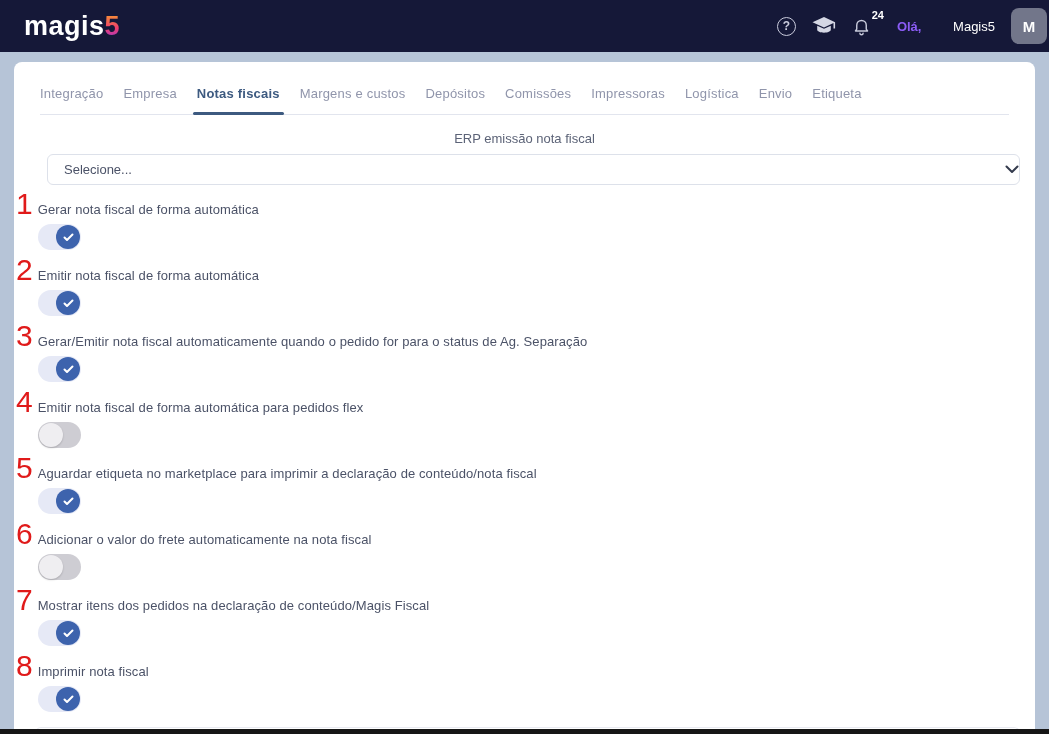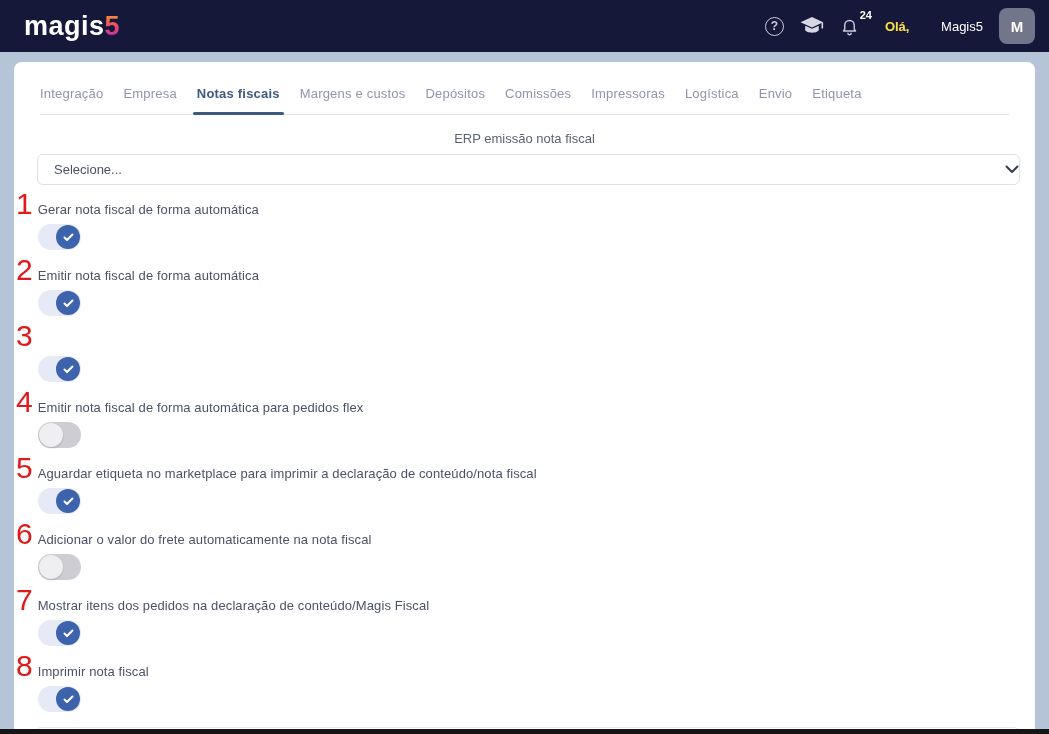--- a/index.html
+++ b/index.html
@@ -8,38 +8,38 @@
     font-family:"Liberation Sans", sans-serif;
     background:var(--page-bg,#b6c4d7);
     position:relative;
   }
 
   
   .topbar {
     position:absolute; top:0; left:0; right:0; height:52px;
     background:var(--header-bg,#151838);
     display:flex; align-items:center; justify-content:space-between;
-    padding:0 14px 0 24px;
+    padding:0 2px 0 24px;
   }
   .logo { font-size:27px; font-weight:700; color:#ffffff; letter-spacing:.5px; display:flex; align-items:baseline; }
   .logo .accent {
     background:linear-gradient(180deg,#f9a826 0%,#ef3e6d 55%,#8b35e8 100%);
     -webkit-background-clip:text; background-clip:text; color:transparent;
   }
   .topbar-right { display:flex; align-items:center; gap:16px; }
   .icon-btn { display:flex; align-items:flex-end; justify-content:center; cursor:pointer; }
   .help-circle {
     width:19px; height:19px; border-radius:50%;
     border:1.6px solid #c9cbdc; color:#c9cbdc;
     font-size:12px; font-weight:700; display:flex; align-items:center; justify-content:center;
   }
   .bell-wrap { position:relative; }
   .bell-badge { position:absolute; top:-7px; right:-13px; color:#ffffff; font-size:11px; font-weight:600; }
   .greeting { margin-left:10px; font-size:13px; }
-  .greeting .hi { color:#fde047; font-weight:600; }
+  .greeting .hi { color:#8b5cf6; font-weight:600; }
   .greeting .name { color:#ffffff; font-weight:400;margin-left:28px; }
   .avatar {
     width:36px; height:36px; border-radius:8px; background:#72768a;
     color:#fff; font-size:15px; font-weight:700;
     display:flex; align-items:center; justify-content:center; cursor:pointer;
   }
 
   
   .card {
     position:absolute; top:62px; left:14px; right:14px; bottom:0;
@@ -57,21 +57,21 @@
   }
   .tab.active { color:var(--tab-active,#3d5a80); font-weight:600; }
   .tab.active::after {
     content:""; position:absolute; left:-4px; right:-4px; bottom:-1px;
     height:3px; border-radius:2px; background:var(--tab-active,#3d5a80);
   }
 
   
   .erp-label { margin:16px 26px 8px; font-size:13px; color:#5c6377;text-align:center; }
   .select {
-    margin-left:23px; margin-right:15px; height:31px;
+    margin-left:33px; margin-right:15px; height:31px;
     border:1px solid #dde1ea; border-radius:6px; background:#fff;
     display:flex; align-items:center; justify-content:space-between;
     padding:0 0 0 16px; cursor:pointer;
   }
   .select-value { font-size:13px; color:#4b5267; }
 
   
   .settings { padding:4px 0 0 2px; }
   .item { height:66px; }
   .item-head { display:flex; align-items:baseline; }
@@ -182,20 +182,21 @@
       <span class="knob">
         <svg class="check" width="11" height="9" viewBox="0 0 11 9" fill="none" stroke="#ffffff" stroke-width="2" stroke-linecap="round" stroke-linejoin="round">
           <path d="M1.5 4.5 L4 7 L9.5 1.5"></path>
         </svg>
       </span>
     </div>
   </div>
       <div class="item">
     <div class="item-head">
       <span class="num">3</span>
+      <span class="item-label">Gerar/Emitir nota fiscal automaticamente quando o pedido for para o status de Ag. Separação</span>
     </div>
     <div class="toggle on" aria-checked="true">
       <span class="knob">
         <svg class="check" width="11" height="9" viewBox="0 0 11 9" fill="none" stroke="#ffffff" stroke-width="2" stroke-linecap="round" stroke-linejoin="round">
           <path d="M1.5 4.5 L4 7 L9.5 1.5"></path>
         </svg>
       </span>
     </div>
   </div>
       <div class="item">

